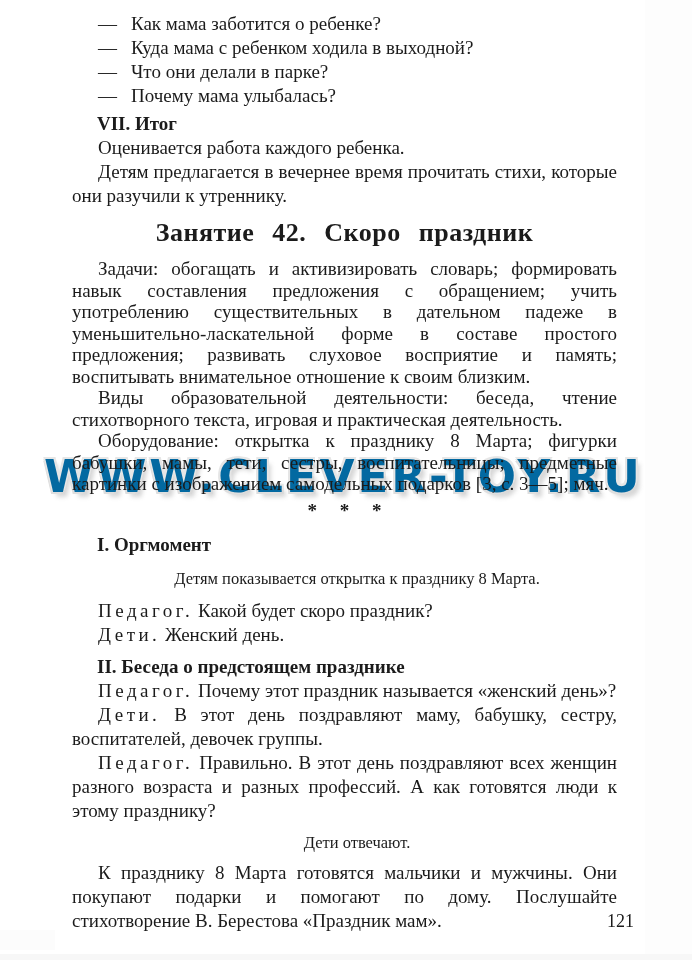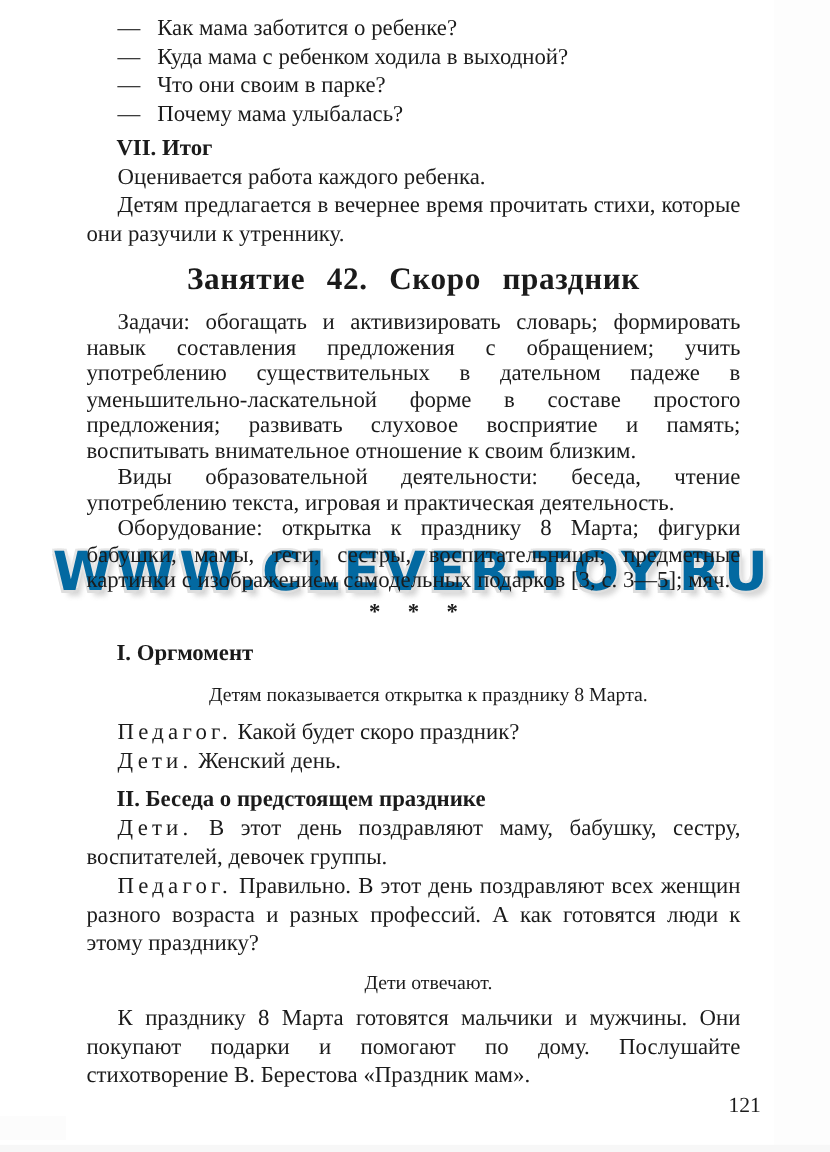--- a/index.html
+++ b/index.html
@@ -93,40 +93,40 @@
   <div class="content">
 
     <div>
       <div class="q-line">
         <span class="dash">—</span><span>Как мама заботится о ребенке?</span>
       </div>
       <div class="q-line">
         <span class="dash">—</span><span>Куда мама с ребенком ходила в выходной?</span>
       </div>
       <div class="q-line">
-        <span class="dash">—</span><span>Что они своим в парке?</span>
+        <span class="dash">—</span><span>Что они делали в парке?</span>
       </div>
       <div class="q-line">
         <span class="dash">—</span><span>Почему мама улыбалась?</span>
       </div>
     </div>
 
     <h3 class="hd">VII. Итог</h3>
     <p class="body">Оценивается работа каждого ребенка.</p>
     <p class="body">Детям предлагается в вечернее время прочитать стихи, которые они разучили к утреннику.</p>
 
     <h1 class="title">Занятие 42. Скоро праздник</h1>
 
     <p class="body meta">
       <span class="lbl">Задачи:</span>
       <span>обогащать и активизировать словарь; формировать навык составления предложения с обращением; учить употреблению существительных в дательном падеже в уменьшительно-ласкательной форме в составе простого предложения; развивать слуховое восприятие и память; воспитывать внимательное отношение к своим близким.</span>
     </p>
     <p class="body meta">
       <span class="lbl">Виды образовательной деятельности:</span>
-      <span>беседа, чтение употреблению текста, игровая и практическая деятельность.</span>
+      <span>беседа, чтение стихотворного текста, игровая и практическая деятельность.</span>
     </p>
     <p class="body meta">
       <span class="lbl">Оборудование:</span>
       <span>открытка к празднику 8 Марта; фигурки бабушки, мамы, тети, сестры, воспитательницы; предметные картинки с изображением самодельных подарков [3, с. 3—5]; мяч.</span>
     </p>
 
     <div class="stars">* * *</div>
 
     <h3 class="hd hd-sect1">I. Оргмомент</h3>
     <p class="stage">Детям показывается открытка к празднику 8 Марта.</p>
@@ -134,20 +134,24 @@
       <span class="speaker">Педагог.</span>
       <span>Какой будет скоро праздник?</span>
     </p>
     <p class="dlg">
       <span class="speaker">Дети.</span>
       <span>Женский день.</span>
     </p>
 
     <h3 class="hd hd-sect2">II. Беседа о предстоящем празднике</h3>
     <p class="dlg">
+      <span class="speaker">Педагог.</span>
+      <span>Почему этот праздник называется «женский день»?</span>
+    </p>
+    <p class="dlg">
       <span class="speaker">Дети.</span>
       <span>В этот день поздравляют маму, бабушку, сестру, воспитателей, девочек группы.</span>
     </p>
     <p class="dlg">
       <span class="speaker">Педагог.</span>
       <span>Правильно. В этот день поздравляют всех женщин разного возраста и разных профессий. А как готовятся люди к этому празднику?</span>
     </p>
     <p class="stage stage2">Дети отвечают.</p>
     <p class="body">К празднику 8 Марта готовятся мальчики и мужчины. Они покупают подарки и помогают по дому. Послушайте стихотворение В. Берестова «Праздник мам».</p>
 

